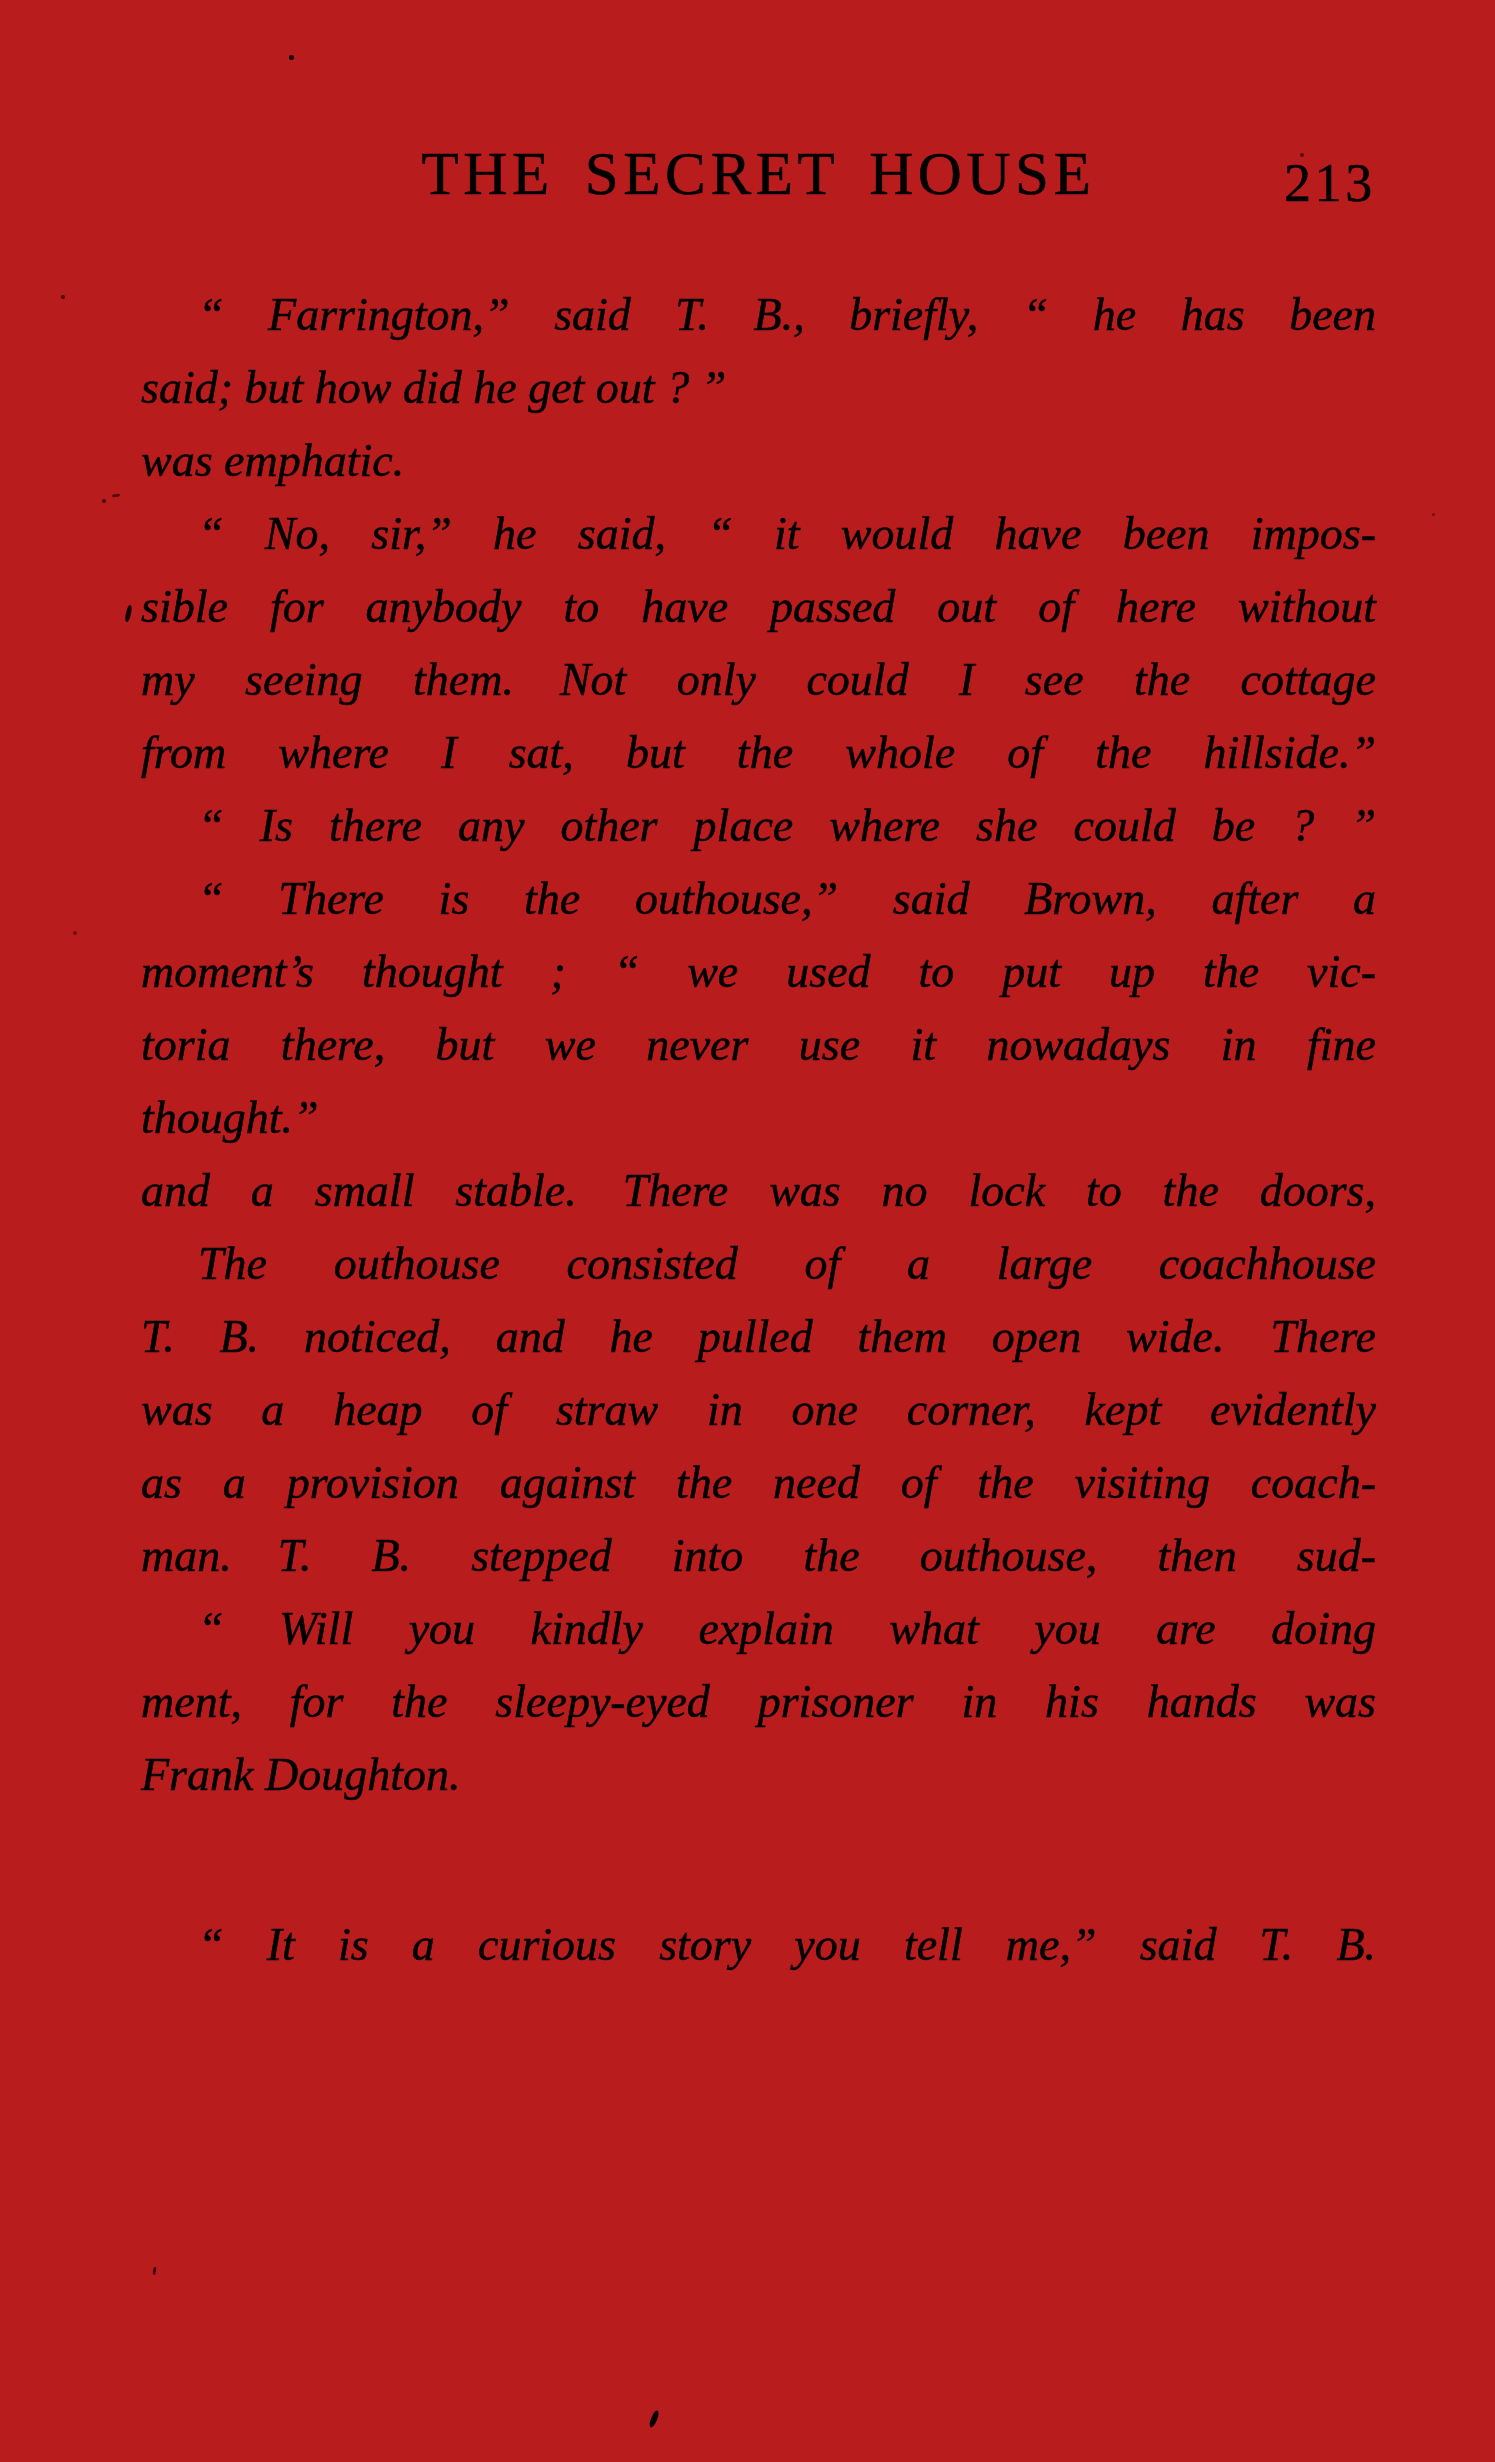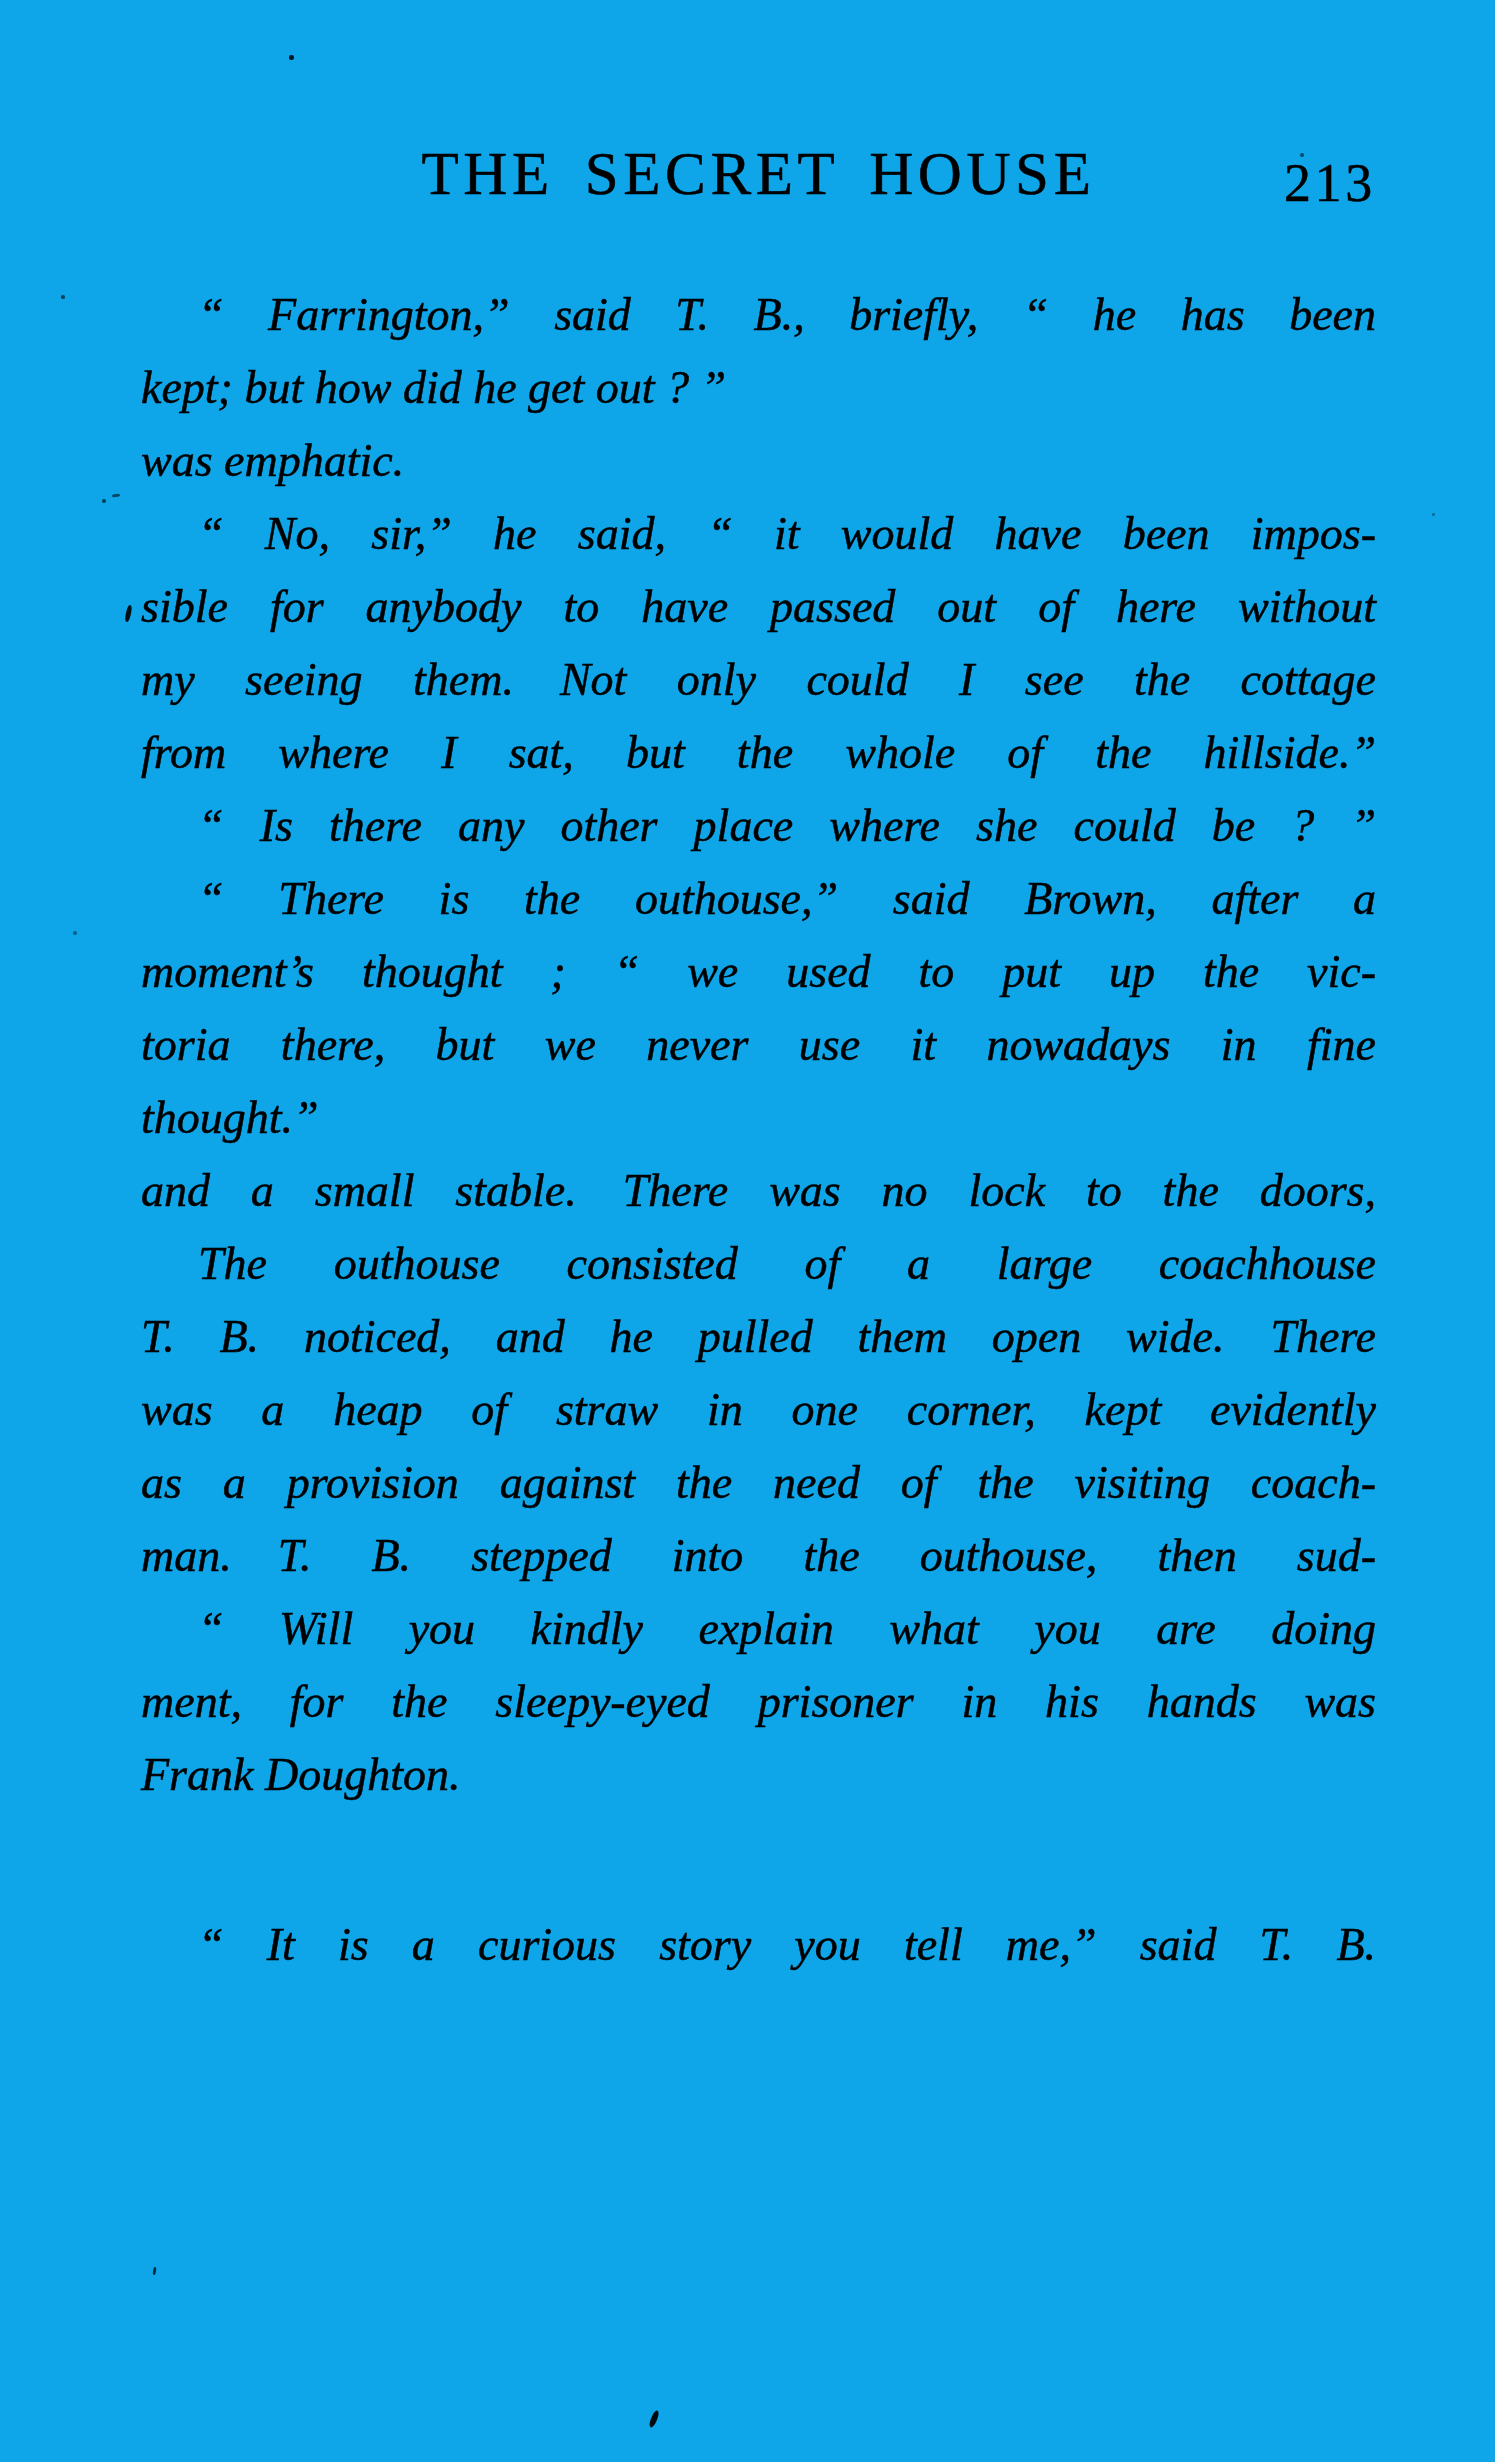--- a/index.html
+++ b/index.html
@@ -1,21 +1,21 @@
 <!DOCTYPE html>
 <html style="font-size:14.7px"><head>
 <meta charset="utf-8">
 <style>
   html, body { margin: 0; padding: 0; background: #ffffff; }
 
   .page {
     position: relative;
     width: 1495px;
     height: 2462px;
-    background: #0ea5e9;
+    background: #b91c1c;
     color: #000000;
     font-family: "Liberation Serif", "DejaVu Serif", serif;
     -webkit-text-stroke: 0.5px currentColor;
     overflow: hidden;
   }
 
   .running-header {
     position: absolute;
     left: 141px;
     top: 143px;
@@ -70,21 +70,21 @@
 
 <div class="page">
 
   <div class="running-header">
     <span class="running-title">THE SECRET HOUSE</span>
     <span class="page-number">213</span>
   </div>
 
   <div class="body-text">
       <div class="text-line indent">“ Farrington,” said T. B., briefly, “ he has been</div>
-      <div class="text-line para-end">kept; but how did he get out ? ”</div>
+      <div class="text-line para-end">said; but how did he get out ? ”</div>
       <div class="text-line para-end">was emphatic.</div>
       <div class="text-line indent">“ No, sir,” he said, “ it would have been impos-</div>
       <div class="text-line">sible for anybody to have passed out of here without</div>
       <div class="text-line">my seeing them. Not only could I see the cottage</div>
       <div class="text-line">from where I sat, but the whole of the hillside.”</div>
       <div class="text-line indent">“ Is there any other place where she could be ? ”</div>
       <div class="text-line indent">“ There is the outhouse,” said Brown, after a</div>
       <div class="text-line">moment’s thought ; “ we used to put up the vic-</div>
       <div class="text-line">toria there, but we never use it nowadays in fine</div>
       <div class="text-line para-end">thought.”</div>

